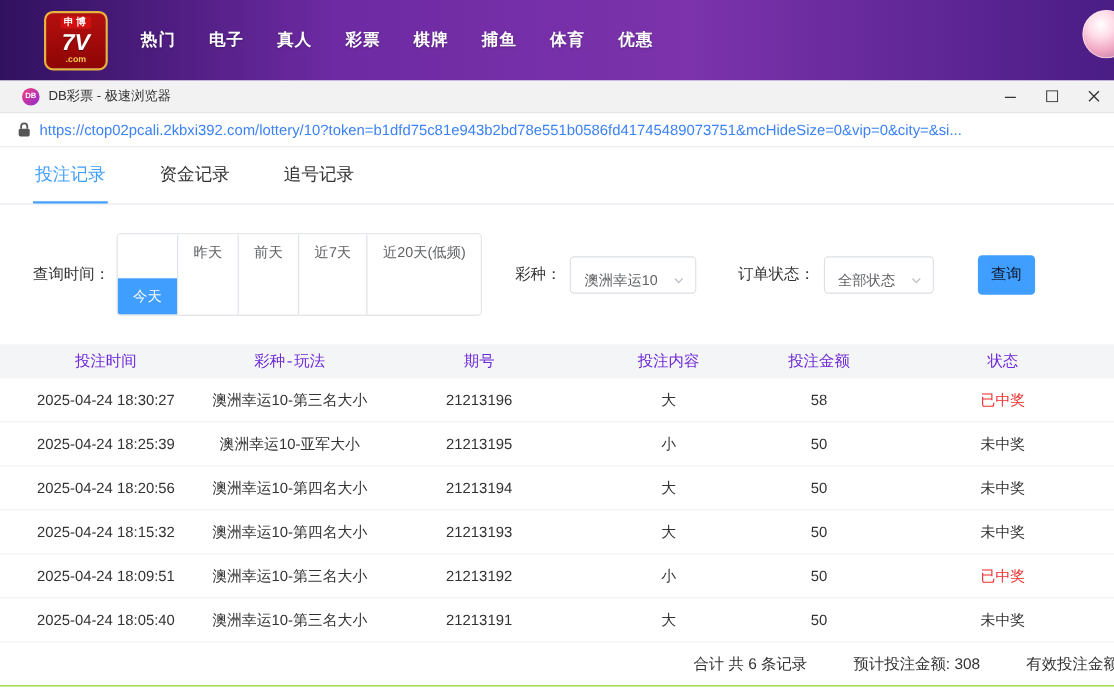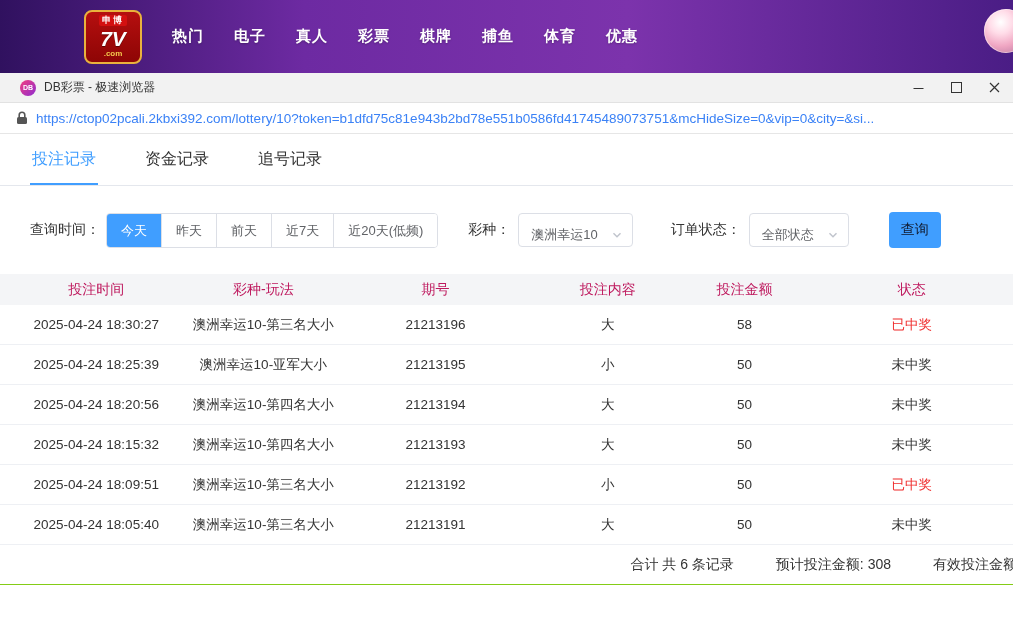--- a/index.html
+++ b/index.html
@@ -3,21 +3,21 @@
 <meta charset="utf-8">
 <style>
   * { margin:0; padding:0; box-sizing:border-box; }
   html, body { width:1013px; height:635px; overflow:hidden; }
   body { font-family:"Liberation Sans","DejaVu Sans",sans-serif; background:#fff; }
   .screen { width:1013px; height:635px; display:flex; flex-direction:column; position:relative; }
 
   
   .topnav { height:73px; flex:0 0 auto; position:relative;
     background:linear-gradient(90deg,#30115f 0%,#6d2aa2 30%,#7c33ac 62%,#4a1d85 100%);
-    display:flex; align-items:center; padding-left:84px; }
+    display:flex; align-items:center; padding-left:40px; }
   .logo { width:58px; height:54px; background:linear-gradient(180deg,#b50f0f,#8e0505);
     border:2px solid #e9b23d; border-radius:8px; display:flex; flex-direction:column;
     align-items:center; justify-content:center; line-height:1; cursor:pointer; flex:0 0 auto; }
   .logo-top { font-size:9px; color:#fff; background:#d31010; padding:1px 3px; border-radius:2px;
     letter-spacing:2px; font-weight:700; }
   .logo-main { font-size:21px; font-weight:800; color:#fff; font-style:italic;
     text-shadow:0 1px 0 #5c0404; margin-top:2px; }
   .logo-sub { font-size:8px; color:#f3c94d; font-weight:700; margin-top:1px; }
   .nav-items { display:flex; gap:30px; margin-left:30px; }
   .nav-item { color:#fff; font-size:15px; font-weight:700; letter-spacing:1px; cursor:pointer;
@@ -47,33 +47,33 @@
     border-bottom:2px solid transparent; }
   .tab.active { color:#409eff; border-bottom-color:#409eff; }
 
   .filters { display:flex; align-items:center; padding:26px 30px; }
   .flabel { font-size:14px; color:#333; white-space:nowrap; }
   .flabel.gap1 { margin-left:30px; }
   .flabel.gap2 { margin-left:38px; }
   .btn-group { display:flex; margin-left:6px; border:1px solid #dcdfe6; border-radius:4px; overflow:hidden; }
   .tbtn { font-size:13px; color:#606266; background:#fff; padding:10px 14px; cursor:pointer;
     border-left:1px solid #dcdfe6; white-space:nowrap; line-height:1; }
-  .tbtn:first-child { border-left:none; }
+  .tbtn:first-child { border-left:none;margin-top:40px; }
   .tbtn.active { background:#409eff; color:#fff; }
   .select { display:flex; align-items:center; justify-content:space-between; background:#fff;
     border:1px solid #dcdfe6; border-radius:4px; height:34px; padding:10px 10px 0 12px;
     margin-left:8px; min-width:96px; cursor:pointer; }
   .sel-text { font-size:13px; color:#606266; margin-right:14px; white-space:nowrap; }
   .query-btn { margin-left:40px; background:#409eff; color:#0f172a; border:none; border-radius:4px;
     font-size:14px; width:52px; height:36px; cursor:pointer; }
 
   
   .thead, .trow { display:grid; grid-template-columns:19% 14% 20% 14% 13% 20%; align-items:center; }
   .thead { background:#f4f5f7; height:31px; }
-  .th { font-size:14px; color:#be185d; text-align:center; white-space:nowrap; }
+  .th { font-size:14px; color:#6d28d9; text-align:center; white-space:nowrap;font-family:Liberation Mono, monospace; }
   .trow { height:40px; border-bottom:1px solid #eef0f4; }
   .tcell { font-size:13.5px; color:#333; text-align:center; white-space:nowrap; }
   .tcell.won { color:#f02c2c; }
   .tfoot { height:40px; display:flex; align-items:center; justify-content:flex-end; gap:42px;
     border-bottom:1px solid #84cc16; font-size:14px; color:#333; white-space:nowrap; overflow:hidden; }
   .tfoot .clip { margin-right:-4px; }
 </style>
 </head>
 <body>
 

